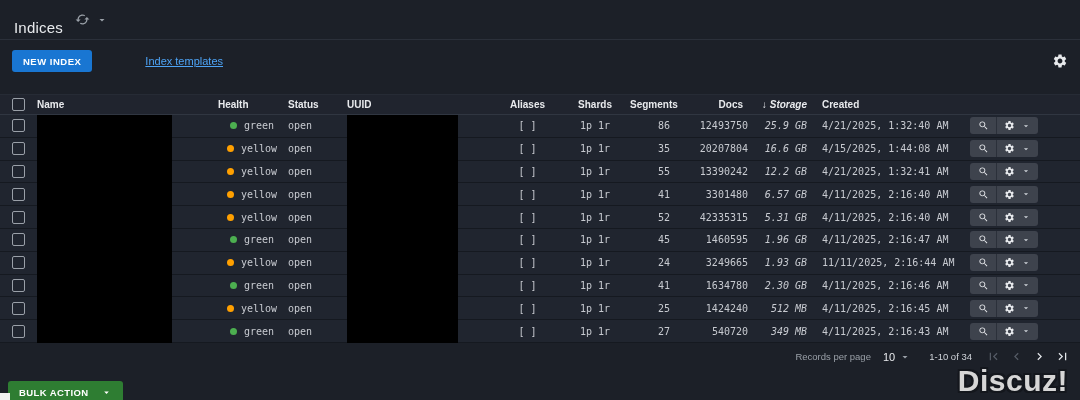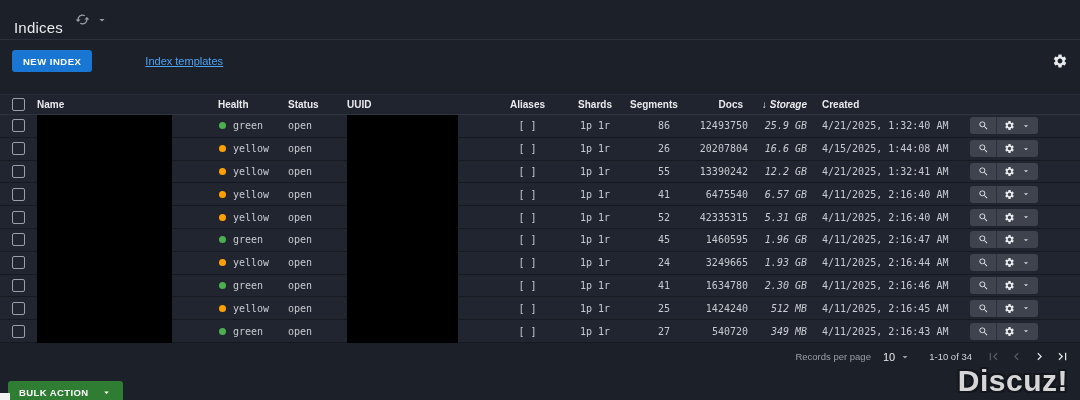--- a/index.html
+++ b/index.html
@@ -49,21 +49,21 @@
   }
   .tbody { position:relative; background:#20252f; }
   .trow { height:22.8px; border-bottom:1px solid #151920; background:#20252f; font-size:10px; }
   .cell { overflow:hidden; white-space:nowrap; }
   .mono { font-family:"DejaVu Sans Mono", monospace; color:#c7cad0; }
   .c-check { display:flex; justify-content:flex-start; padding-left:12px; }
   .checkbox {
     width:13px; height:13px; border:1px solid #9aa0a8; border-radius:2px;
     background:transparent; cursor:pointer;
   }
-  .c-health { padding-left:7px; display:flex; align-items:center; }
+  .c-health { padding-left:7px; display:flex; align-items:center;justify-content:center; }
   .dot { width:7px; height:7px; border-radius:50%; margin-right:7px; flex:0 0 auto; }
   .dot-green { background:#4caf50; }
   .dot-yellow { background:#ffa000; }
   .c-status { padding-left:3px; }
   .c-uuid { padding-left:7px; }
   .c-center { text-align:center; }
   .c-right-seg { text-align:right; padding-right:10px; }
   .c-right-docs { text-align:right; padding-right:4px; }
   .c-right-stor { text-align:right; padding-right:5px;font-style:italic; }
   .c-created { padding-left:10px; }
@@ -200,21 +200,21 @@
       </div>
     <div class="cell"></div>
     <div class="cell c-health mono">
         <span class="dot dot-yellow"></span>
         <span>yellow</span>
       </div>
     <div class="cell c-status mono">open</div>
     <div class="cell c-uuid mono"></div>
     <div class="cell c-center mono">[ ]</div>
     <div class="cell c-center mono">1p 1r</div>
-    <div class="cell c-right-seg mono">26</div>
+    <div class="cell c-right-seg mono">35</div>
     <div class="cell c-right-docs mono">20207804</div>
     <div class="cell c-right-stor mono">16.6 GB</div>
     <div class="cell c-created mono">4/15/2025, 1:44:08 AM</div>
     <div class="cell c-actions">
       <button class="row-btn search">
         <svg width="11" height="11" viewBox="0 0 24 24" fill="currentColor">
             <path d="M15.5 14h-.79l-.28-.27C15.41 12.59 16 11.11 16 9.5 16 5.91 13.09 3 9.5 3S3 5.91 3 9.5 5.91 16 9.5 16c1.61 0 3.09-.59 4.23-1.57l.27.28v.79l5 4.99L20.49 19l-4.99-5zm-6 0C7.01 14 5 11.99 5 9.5S7.01 5 9.5 5 14 7.01 14 9.5 11.99 14 9.5 14z"></path>
           </svg>
       </button>
       <button class="row-btn gearset">
@@ -273,21 +273,21 @@
     <div class="cell"></div>
     <div class="cell c-health mono">
         <span class="dot dot-yellow"></span>
         <span>yellow</span>
       </div>
     <div class="cell c-status mono">open</div>
     <div class="cell c-uuid mono"></div>
     <div class="cell c-center mono">[ ]</div>
     <div class="cell c-center mono">1p 1r</div>
     <div class="cell c-right-seg mono">41</div>
-    <div class="cell c-right-docs mono">6475540</div>
+    <div class="cell c-right-docs mono">3301480</div>
     <div class="cell c-right-stor mono">6.57 GB</div>
     <div class="cell c-created mono">4/11/2025, 2:16:40 AM</div>
     <div class="cell c-actions">
       <button class="row-btn search">
         <svg width="11" height="11" viewBox="0 0 24 24" fill="currentColor">
             <path d="M15.5 14h-.79l-.28-.27C15.41 12.59 16 11.11 16 9.5 16 5.91 13.09 3 9.5 3S3 5.91 3 9.5 5.91 16 9.5 16c1.61 0 3.09-.59 4.23-1.57l.27.28v.79l5 4.99L20.49 19l-4.99-5zm-6 0C7.01 14 5 11.99 5 9.5S7.01 5 9.5 5 14 7.01 14 9.5 11.99 14 9.5 14z"></path>
           </svg>
       </button>
       <button class="row-btn gearset">
         <svg width="11" height="11" viewBox="0 0 24 24" fill="currentColor">
@@ -383,21 +383,21 @@
         <span class="dot dot-yellow"></span>
         <span>yellow</span>
       </div>
     <div class="cell c-status mono">open</div>
     <div class="cell c-uuid mono"></div>
     <div class="cell c-center mono">[ ]</div>
     <div class="cell c-center mono">1p 1r</div>
     <div class="cell c-right-seg mono">24</div>
     <div class="cell c-right-docs mono">3249665</div>
     <div class="cell c-right-stor mono">1.93 GB</div>
-    <div class="cell c-created mono">4/11/2025, 2:16:44 AM</div>
+    <div class="cell c-created mono">11/11/2025, 2:16:44 AM</div>
     <div class="cell c-actions">
       <button class="row-btn search">
         <svg width="11" height="11" viewBox="0 0 24 24" fill="currentColor">
             <path d="M15.5 14h-.79l-.28-.27C15.41 12.59 16 11.11 16 9.5 16 5.91 13.09 3 9.5 3S3 5.91 3 9.5 5.91 16 9.5 16c1.61 0 3.09-.59 4.23-1.57l.27.28v.79l5 4.99L20.49 19l-4.99-5zm-6 0C7.01 14 5 11.99 5 9.5S7.01 5 9.5 5 14 7.01 14 9.5 11.99 14 9.5 14z"></path>
           </svg>
       </button>
       <button class="row-btn gearset">
         <svg width="11" height="11" viewBox="0 0 24 24" fill="currentColor">
             <path d="M19.14 12.94c.04-.3.06-.61.06-.94s-.02-.64-.07-.94l2.03-1.58c.18-.14.23-.41.12-.61l-1.92-3.32c-.12-.22-.37-.29-.59-.22l-2.39.96c-.5-.38-1.03-.7-1.62-.94l-.36-2.54c-.04-.24-.24-.41-.48-.41h-3.84c-.24 0-.43.17-.47.41l-.36 2.54c-.59.24-1.13.57-1.62.94l-2.39-.96c-.22-.08-.47 0-.59.22L2.74 8.87c-.12.21-.08.47.12.61l2.03 1.58c-.05.3-.09.63-.09.94s.02.64.07.94l-2.03 1.58c-.18.14-.23.41-.12.61l1.92 3.32c.12.22.37.29.59.22l2.39-.96c.5.38 1.03.7 1.62.94l.36 2.54c.05.24.24.41.48.41h3.84c.24 0 .44-.17.47-.41l.36-2.54c.59-.24 1.13-.56 1.62-.94l2.39.96c.22.08.47 0 .59-.22l1.92-3.32c.12-.22.07-.47-.12-.61l-2.01-1.58zM12 15.6c-1.98 0-3.6-1.62-3.6-3.6s1.62-3.6 3.6-3.6 3.6 1.62 3.6 3.6-1.62 3.6-3.6 3.6z"></path>
           </svg>

